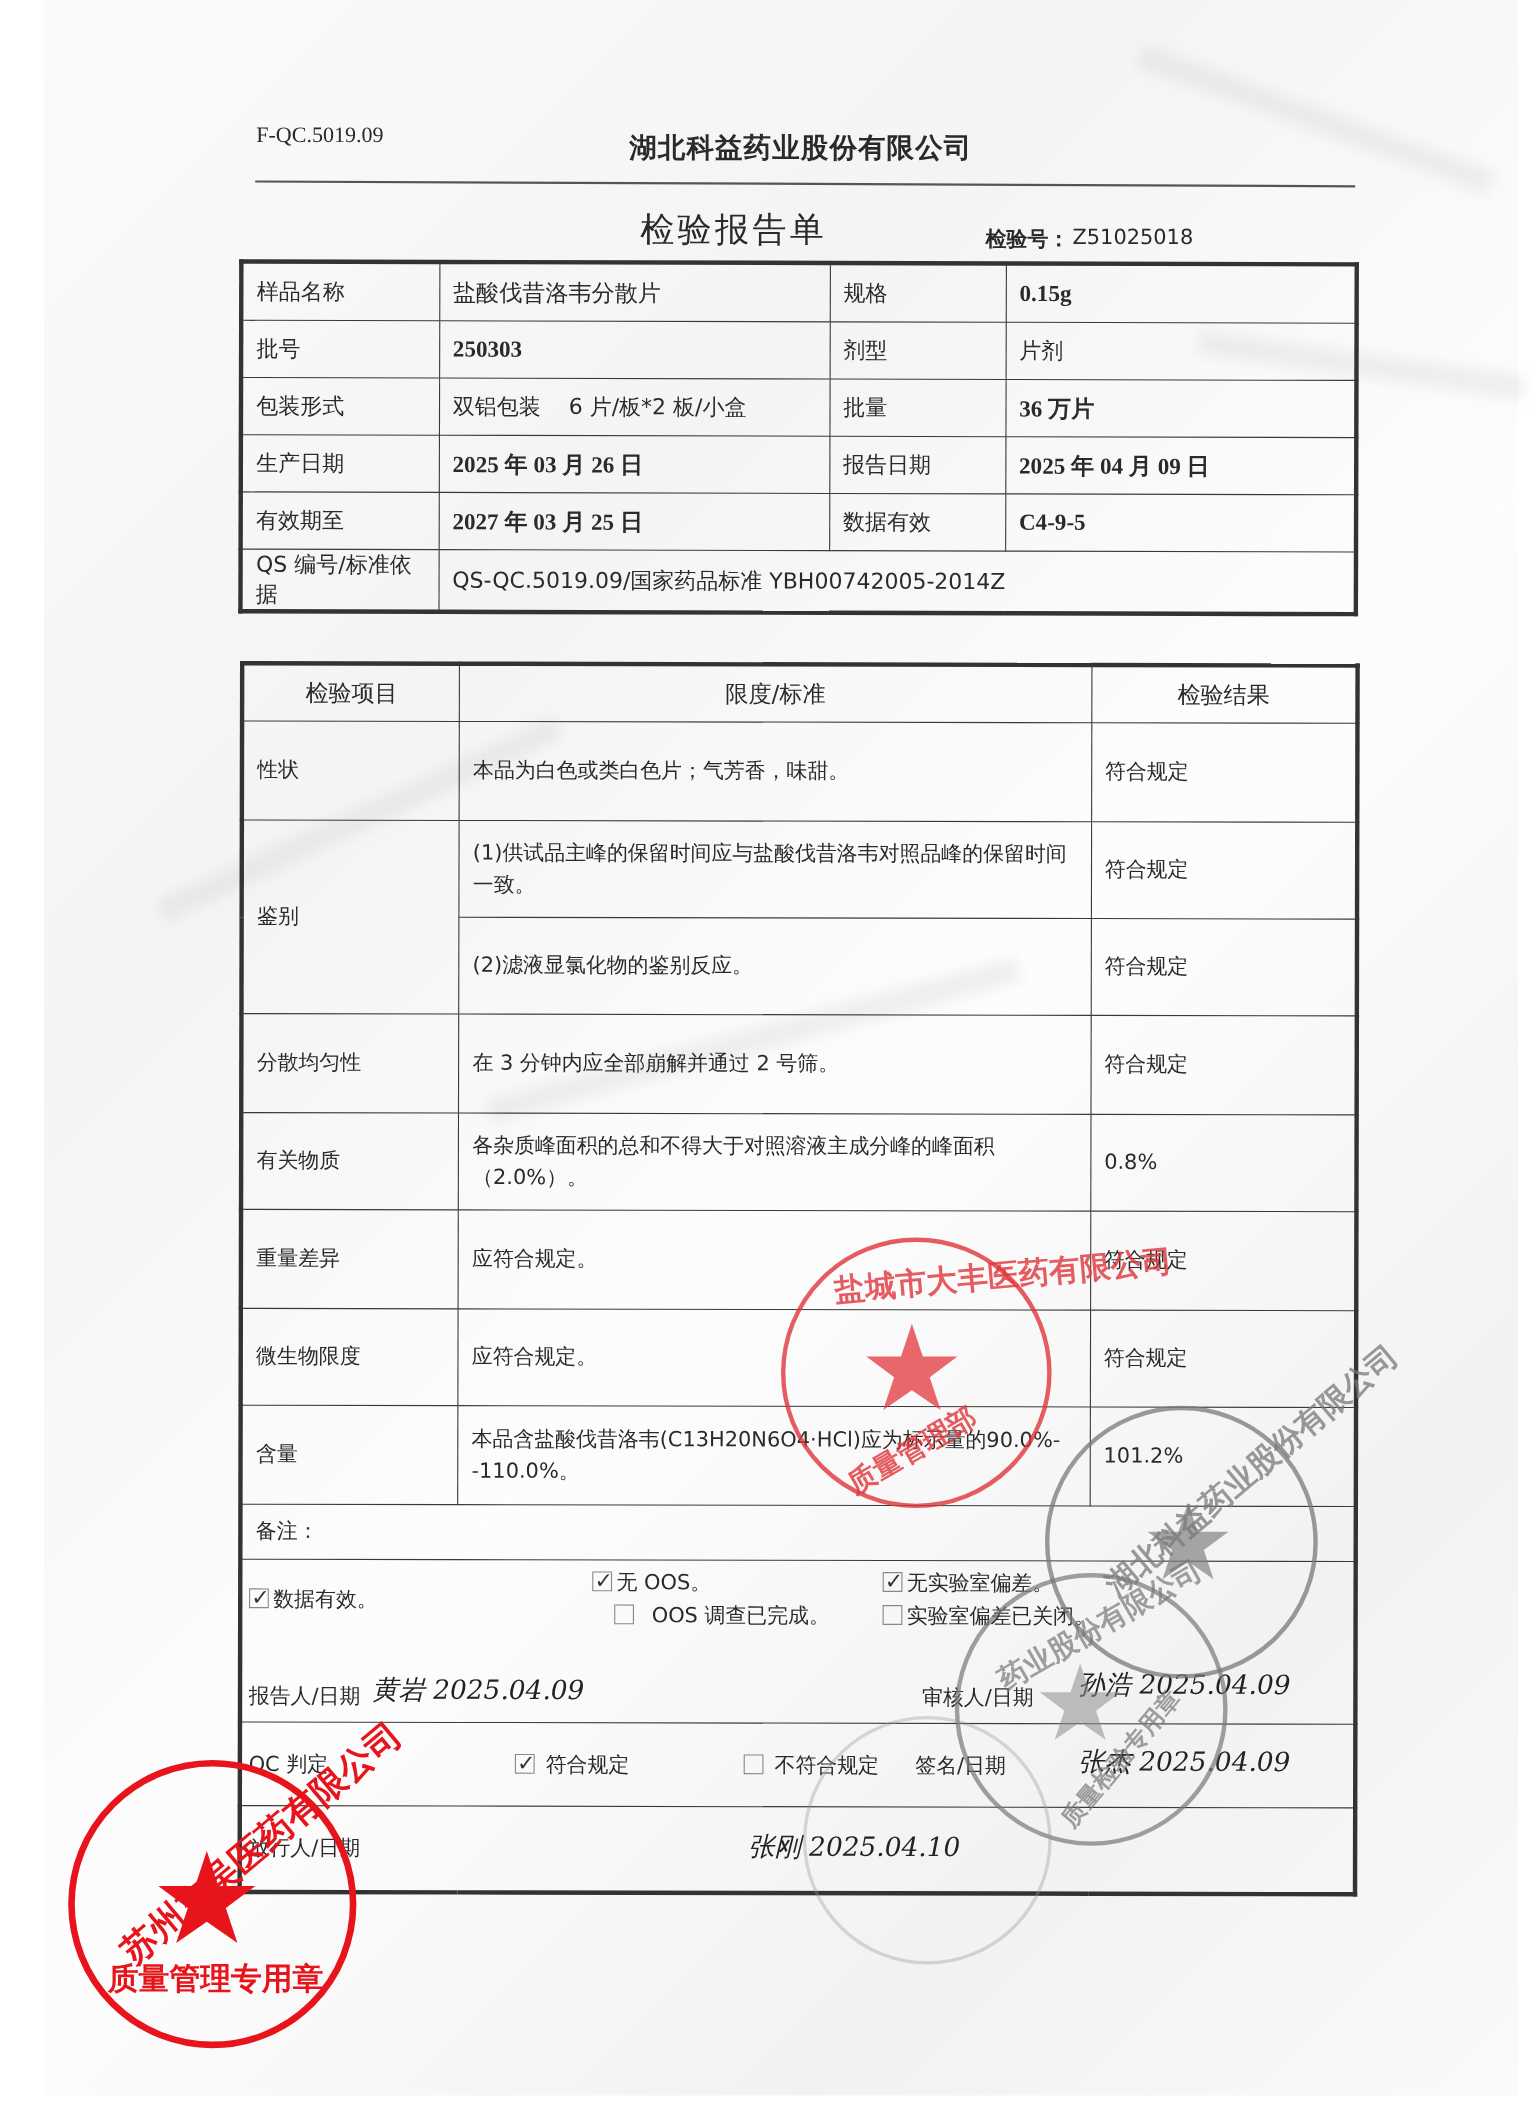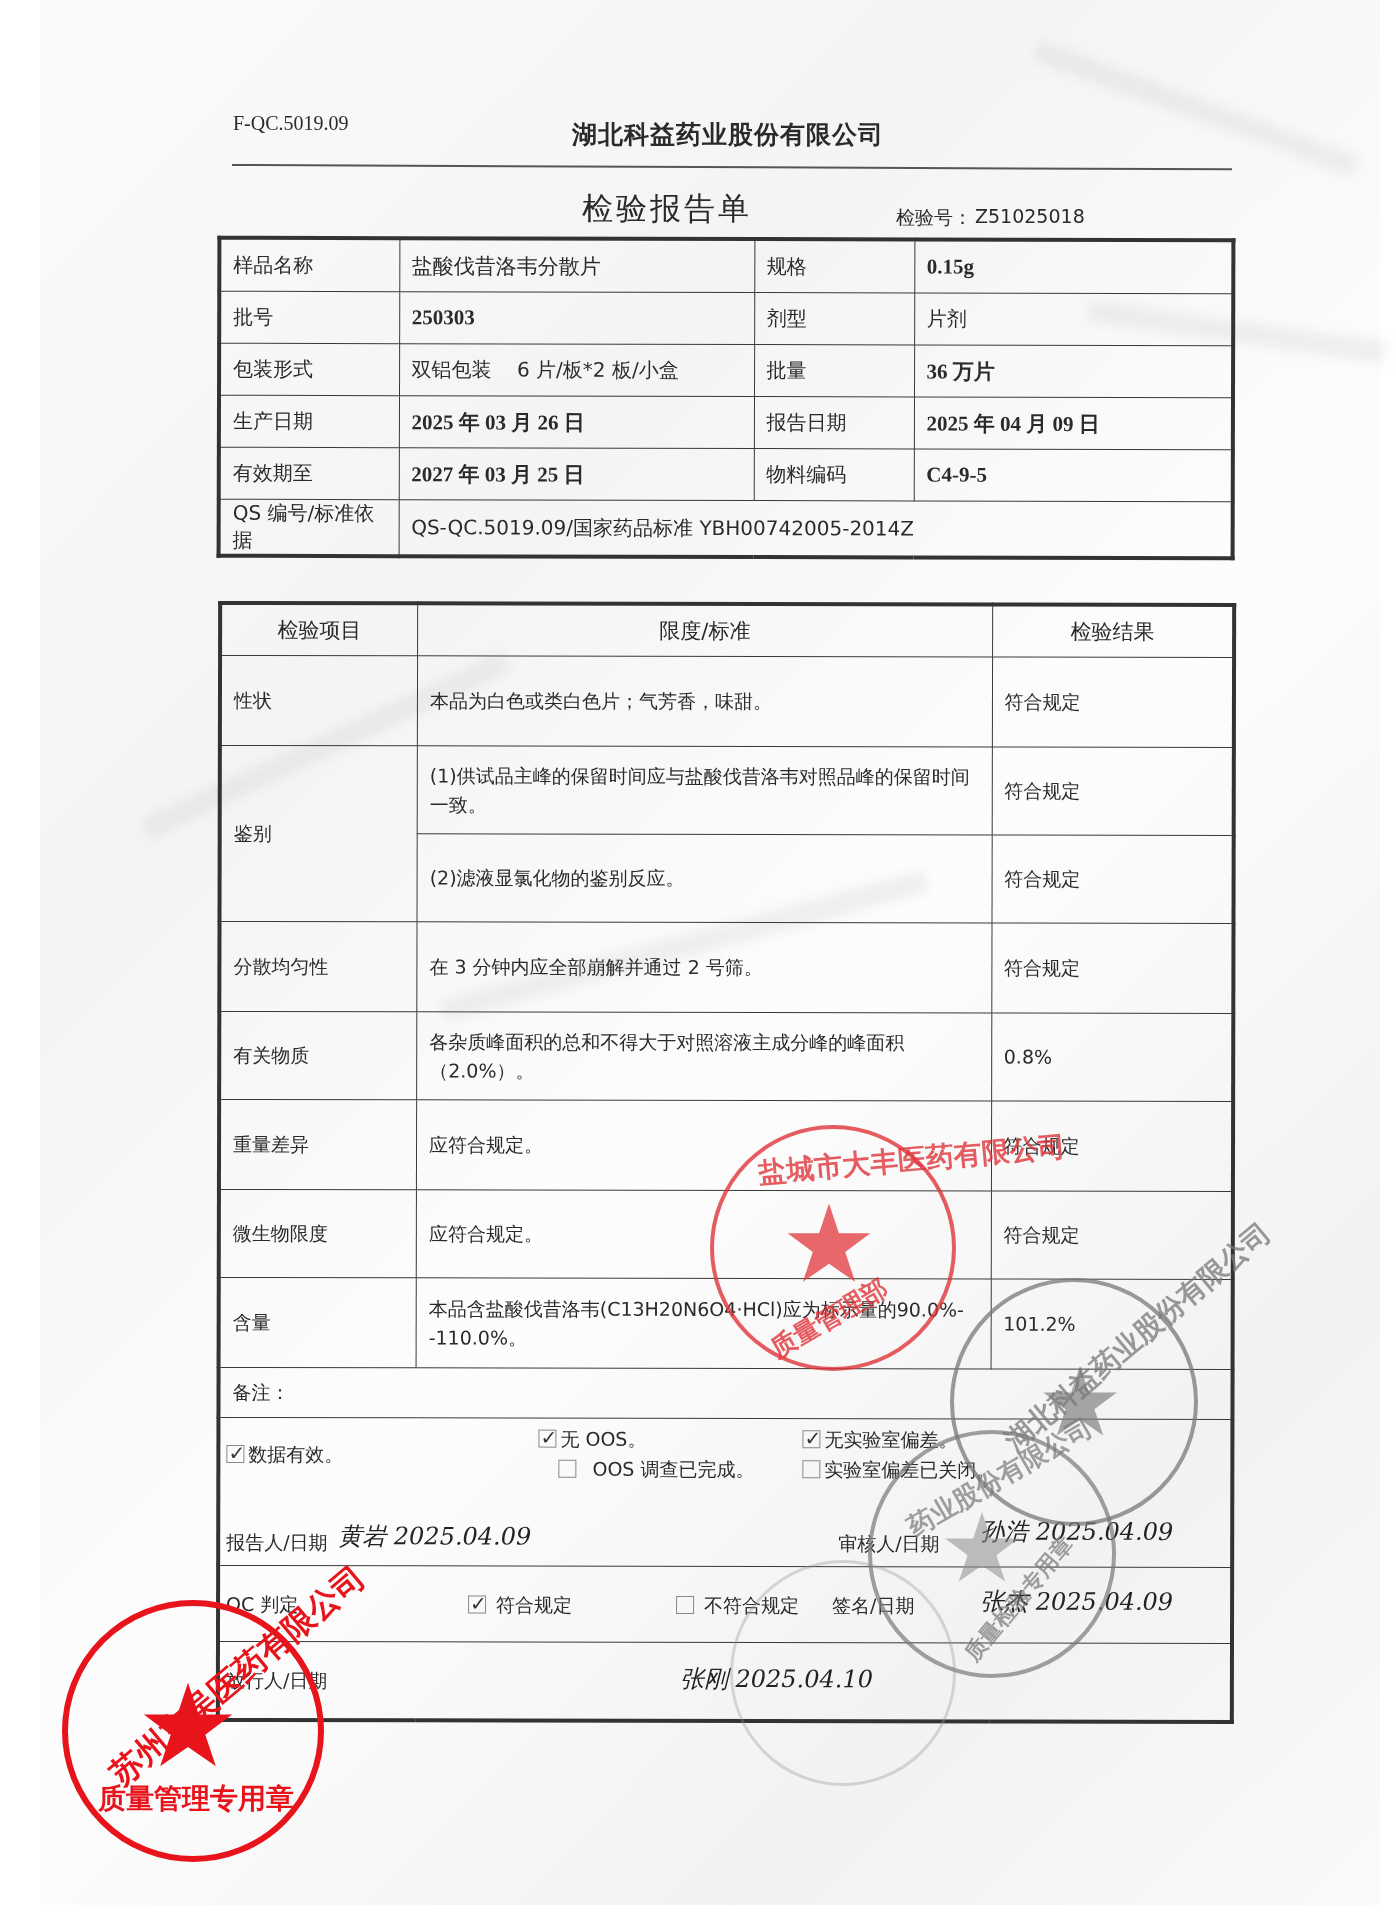--- a/index.html
+++ b/index.html
@@ -13,21 +13,21 @@
     position:absolute; left:40px; top:0; width:1340px; height:1905px;
     background:linear-gradient(135deg,#fbfbfb 0%,#f4f4f4 30%,#fdfdfd 55%,#f2f2f2 80%,#fafafa 100%);
   }
   .crease { position:absolute; background:rgba(180,180,180,0.18); transform-origin:left top; height:22px; filter:blur(6px); }
   .abs { position:absolute; }
   .serif { font-family:"Liberation Serif","DejaVu Serif",serif; }
   .hdr-code { left:233px; top:112px; font-size:20px; font-weight:normal; }
   .hdr-company { left:572px; top:118px; font-size:25px; font-weight:bold; letter-spacing:1px; }
   .hdr-rule { left:232px; top:164px; width:1000px; height:2px; background:#555; transform:rotate(0.25deg); transform-origin:left; }
   .hdr-title { left:582px; top:188px; font-size:31px; letter-spacing:3px; }
-  .hdr-no-label { left:896px; top:205px; font-size:19px; font-weight:normal; }
+  .hdr-no-label { left:896px; top:205px; font-size:19px; font-weight:bold; }
   .hdr-no { left:975px; top:205px; font-size:19px; }
 
   table { border-collapse:collapse; position:absolute; }
   td { border:1.5px solid #3a3a3a; vertical-align:middle; font-size:20px; padding:0 12px; }
   .t1 { left:217px; top:237px; width:1018px; border:4px solid #333; transform:rotate(0.15deg); }
   .t1 td { height:51px; }
   .t1 .b { font-family:"Liberation Serif","DejaVu Serif",serif; font-weight:bold; font-size:21px; }
   .t2 { left:217px; top:602px; width:1018px; border:4px solid #333; transform:rotate(0.12deg); }
   .t2 td { font-size:19px; line-height:29px; }
   .t2 .head td { height:50px; font-size:21px; text-align:center; }
@@ -85,21 +85,21 @@
   </tr>
   <tr>
     <td>生产日期</td>
     <td class="b">2025 年 03 月 26 日</td>
     <td>报告日期</td>
     <td class="b">2025 年 04 月 09 日</td>
   </tr>
   <tr>
     <td>有效期至</td>
     <td class="b">2027 年 03 月 25 日</td>
-    <td>物料编码</td>
+    <td>数据有效</td>
     <td class="b">C4-9-5</td>
   </tr>
   <tr>
     <td>QS 编号/标准依据</td>
     <td colspan="3">QS-QC.5019.09/国家药品标准 YBH00742005-2014Z</td>
   </tr>
 </tbody>
   </table>
 
 <table class="t2">

